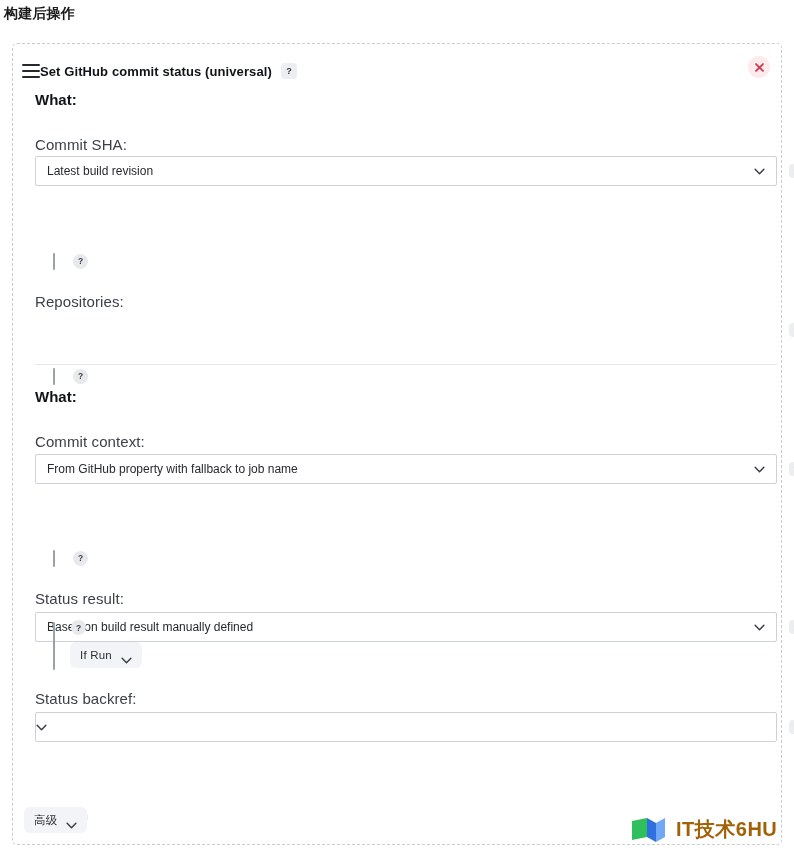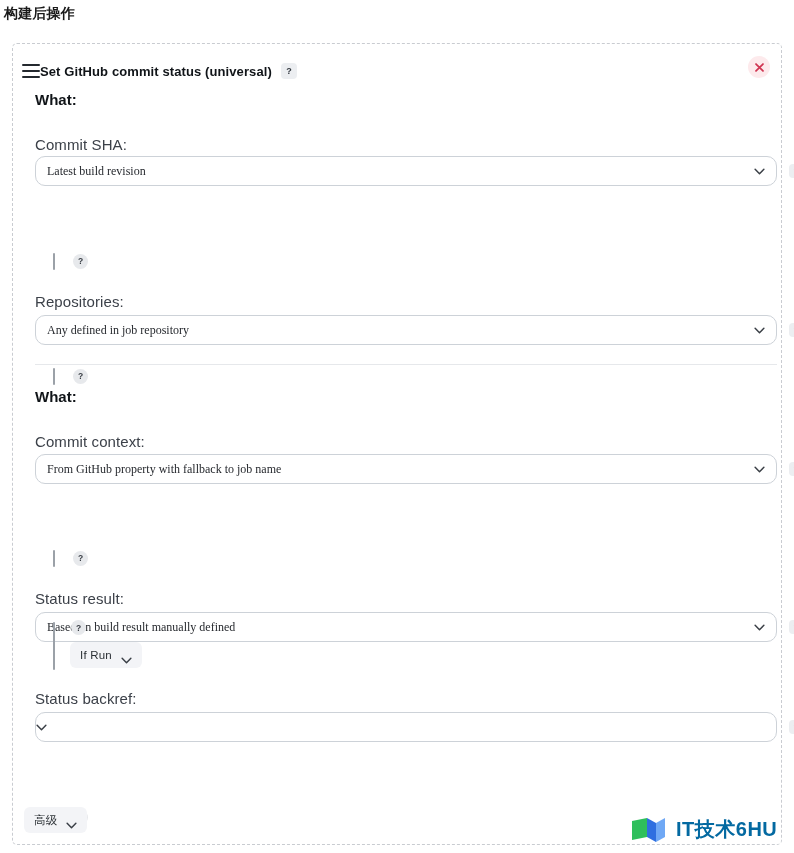--- a/index.html
+++ b/index.html
@@ -123,26 +123,25 @@
   }
 
   
   .select-box {
     position: absolute;
     left: 22px;
     width: 742px;
     height: 30px;
     box-sizing: border-box;
     border: 1px solid #cdd2d8;
-    border-radius: 10px;
+    border-radius: 2px;
     background: #ffffff;
     display: flex;
     align-items: center;
     cursor: pointer;
-    font-family: Liberation Serif, serif;
   }
   .select-box .val {
     margin-left: 11px;
     font-size: 12px;
     color: #26292e;
     flex: 1;
     overflow: hidden;
     white-space: nowrap;
   }
   .chevron {
@@ -280,21 +279,21 @@
   .wm-logo {
     width: 38px;
     height: 28px;
     position: relative;
     flex: none;
   }
   .wm-text {
     margin-left: 8px;
     font-size: 20px;
     font-weight: 700;
-    color: #0369a1;
+    color: #a16207;
     letter-spacing: .5px;
     white-space: nowrap;
   }
 </style>
 </head>
 <body>
 
 <div class="page-title">构建后操作</div>
 
 <div class="form-card">
@@ -328,28 +327,20 @@
   </div>
   <div class="side-help" style="top:120px">?</div>
   <div class="help-row" style="top:207px">
     <span class="vbar"></span>
     <span class="qcircle">?</span>
   </div>
 
   <div class="field-label" style="top:207px; left:22px; opacity:0; pointer-events:none"></div>
 
   <div class="field-label" style="top:249px">Repositories:</div>
-  <div class="select-box" style="top:271px">
-    <span class="val">Any defined in job repository</span>
-    <span class="chevron">
-      <svg width="11" height="7" viewBox="0 0 12 8">
-          <path d="M1 1.5 L6 6.5 L11 1.5" fill="none" stroke="#3a3f46" stroke-width="1.7" stroke-linecap="round" stroke-linejoin="round"></path>
-        </svg>
-    </span>
-  </div>
   <div class="side-help" style="top:279px">?</div>
   <div class="help-row" style="top:322px">
     <span class="vbar"></span>
     <span class="qcircle">?</span>
   </div>
 
   <div class="divider" style="top:320px"></div>
 
   <div class="section-heading" style="top:344px">What:</div>
 

